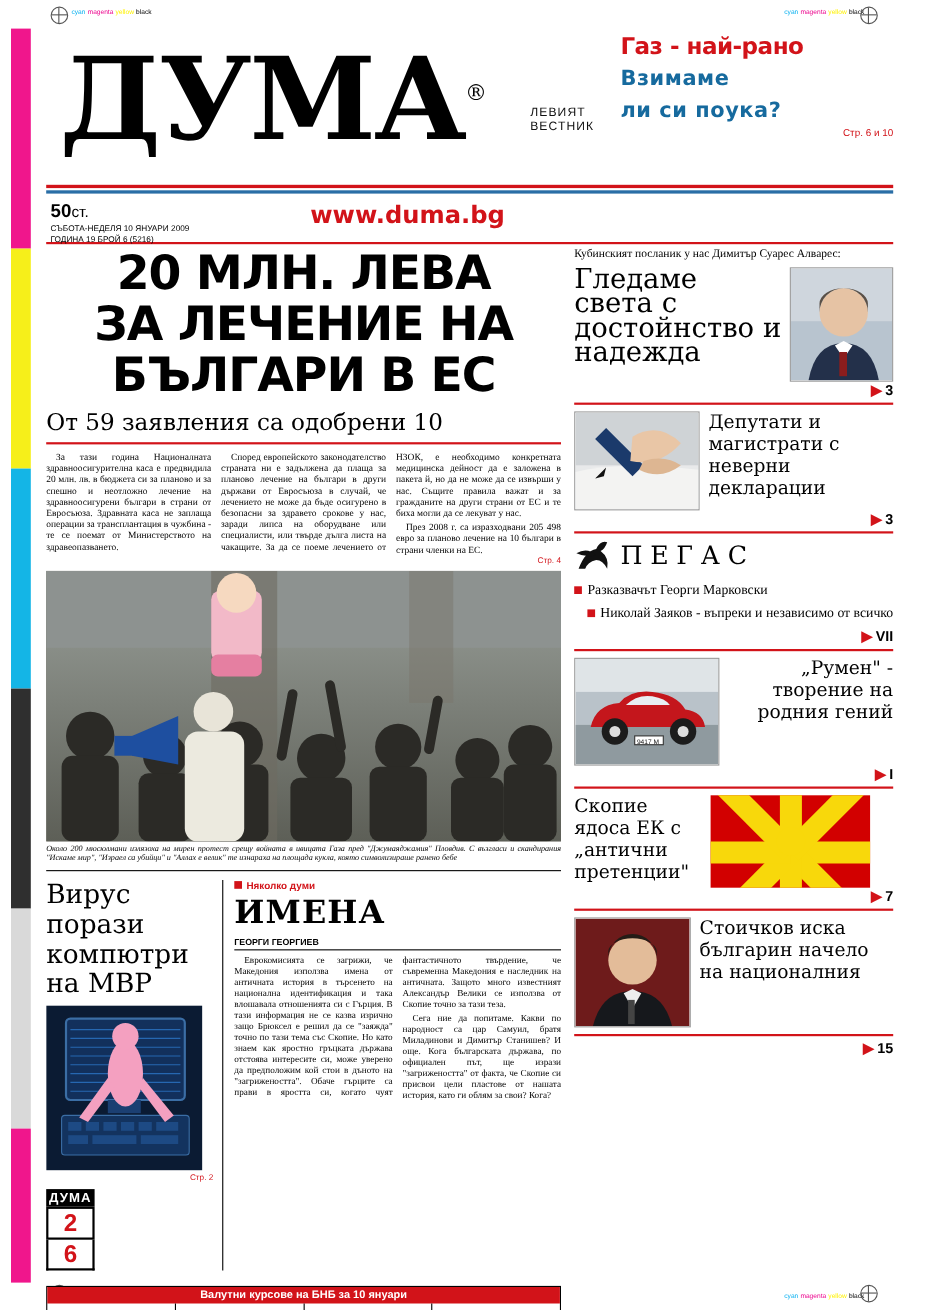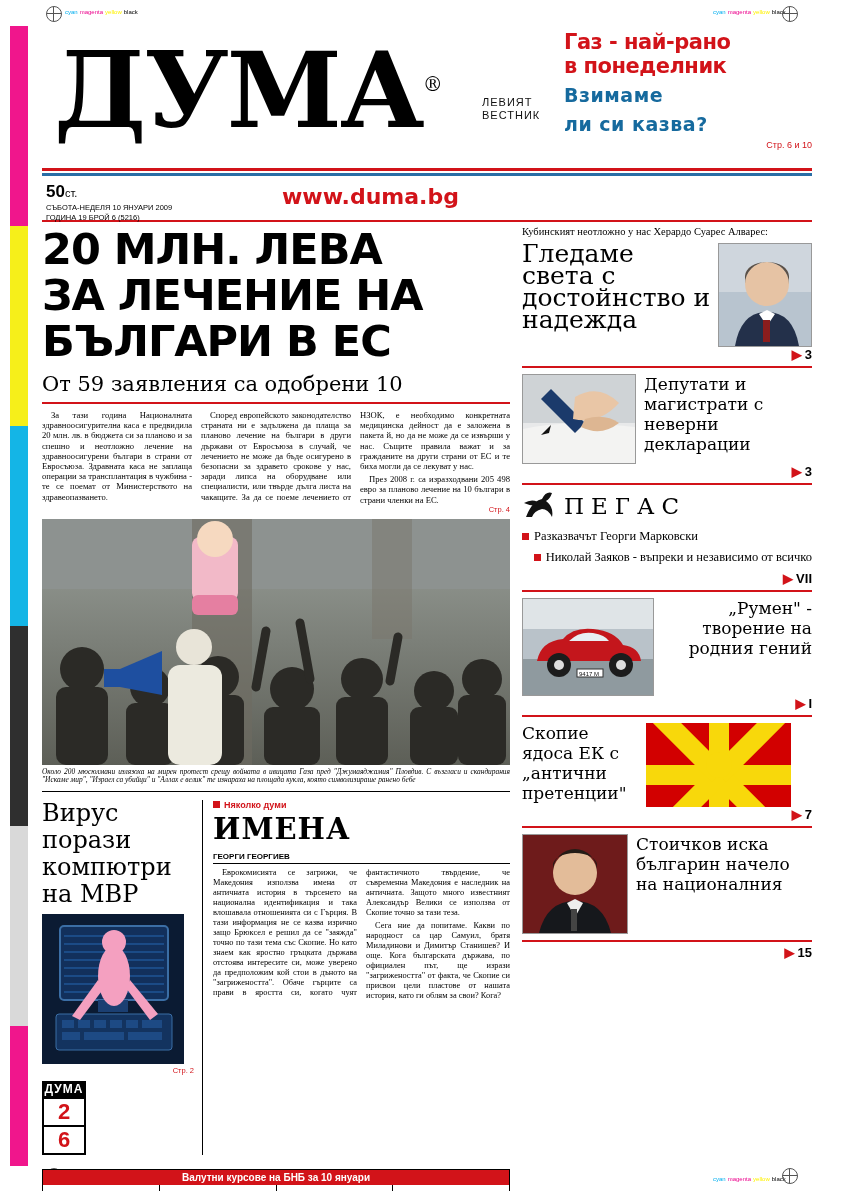--- a/index.html
+++ b/index.html
@@ -40,21 +40,21 @@
   .price .big{font-size:17px;font-weight:bold;}
   .price .small{font-size:7.5px;line-height:9px;display:block;margin-top:1px;}
   .site{position:absolute;left:240px;top:4px;color:#d21319;font-family:"DejaVu Sans",sans-serif;font-weight:bold;font-size:22px;}
 
   
   .grid{position:relative;margin-top:4px;}
   .leftcol{position:absolute;left:0;top:0;width:468px;}
   .rightcol{position:absolute;left:480px;top:0;width:290px;}
 
   
-  .lead-h{font-family:"DejaVu Sans",sans-serif;font-weight:bold;font-size:43px;line-height:46px;letter-spacing:-1px;}
+  .lead-h{font-family:"DejaVu Sans",sans-serif;font-weight:bold;font-size:43px;line-height:46px;letter-spacing:-1px;text-align:center;}
   .lead-sub{font-family:"DejaVu Serif",serif;font-size:21px;margin-top:8px;}
   .lead-rule{height:2px;background:#d21319;margin:6px 0 6px;}
 
   .cols3{column-count:3;column-gap:9px;font-size:8.6px;line-height:10.2px;text-align:justify;font-family:"Liberation Serif",serif;}
   .cols3 p{margin:0 0 3px;text-indent:9px;}
   .cols3 p.first{text-indent:9px;}
   .stp{color:#d21319;font-family:"Liberation Sans",sans-serif;font-size:7.5px;text-align:right;}
 
   
   .photo{position:relative;background:#6b6b63;overflow:hidden;}
@@ -127,33 +127,32 @@
   <div class="content">
 
     <div class="masthead">
       <div class="logo"><span>ДУМА</span><span class="reg">®</span></div>
       <div class="logo-sub">
         <div>ЛЕВИЯТ</div>
         <div>ВЕСТНИК</div>
       </div>
       <div class="head-right">
         <div class="hl1">Газ - най-рано</div>
-        <div class="hl1">в понеделник</div>
         <div class="hl2">Взимаме</div>
-        <div class="hl2">ли си казва?</div>
+        <div class="hl2">ли си поука?</div>
         <div class="pg">Стр. 6 и 10</div>
       </div>
     </div>
 
     <div class="rule-red" style="margin-top:2px;"></div>
     <div class="rule-blue" style="margin-top:2px;"></div>
 
     <div class="datebar" style="margin-top:4px;">
       <div class="price">
-        <span class="big">50</span><span style="font-size:11px;">ст.</span>
+        <span class="big">50</span><span style="font-size:14px;">ст.</span>
         <span class="small">СЪБОТА-НЕДЕЛЯ  10 ЯНУАРИ 2009</span>
         <span class="small">ГОДИНА 19 БРОЙ 6 (5216)</span>
       </div>
       <div class="site">www.duma.bg</div>
     </div>
 
     <div class="grid" style="height:990px;">
 
       <div class="leftcol">
 
@@ -308,21 +307,21 @@
               <span><br></span>
             </div>
           </div>
         </div>
 
       </div>
 
       <div class="rightcol">
 
         <div class="r-item">
-          <div class="r-kicker">Кубинският неотложно у нас Херардо Суарес Алварес:</div>
+          <div class="r-kicker">Кубинският посланик у нас Димитър Суарес Алварес:</div>
           <div style="display:flex;margin-top:4px;">
             <div class="r-h" style="flex:1;padding-right:6px;">Гледаме света с достойнство и надежда</div>
             <div style="width:92px;height:102px;border:1px solid #999;overflow:hidden;">
               <svg width="92" height="102" viewBox="0 0 92 102">
                 <rect width="92" height="102" fill="#b8c4cf"></rect>
                 <rect x="0" y="0" width="92" height="48" fill="#cfd6dd"></rect>
                 <circle cx="48" cy="40" r="22" fill="#e6c3a4"></circle>
                 <path d="M26 40 a22 22 0 0 1 44 0 v-8 a22 14 0 0 0 -44 0 Z" fill="#5a5047"></path>
                 <path d="M16 102 q6 -34 32 -34 q26 0 32 34 Z" fill="#23304a"></path>
                 <path d="M40 70 l8 12 l8 -12 l-8 -4 Z" fill="#fff"></path>

